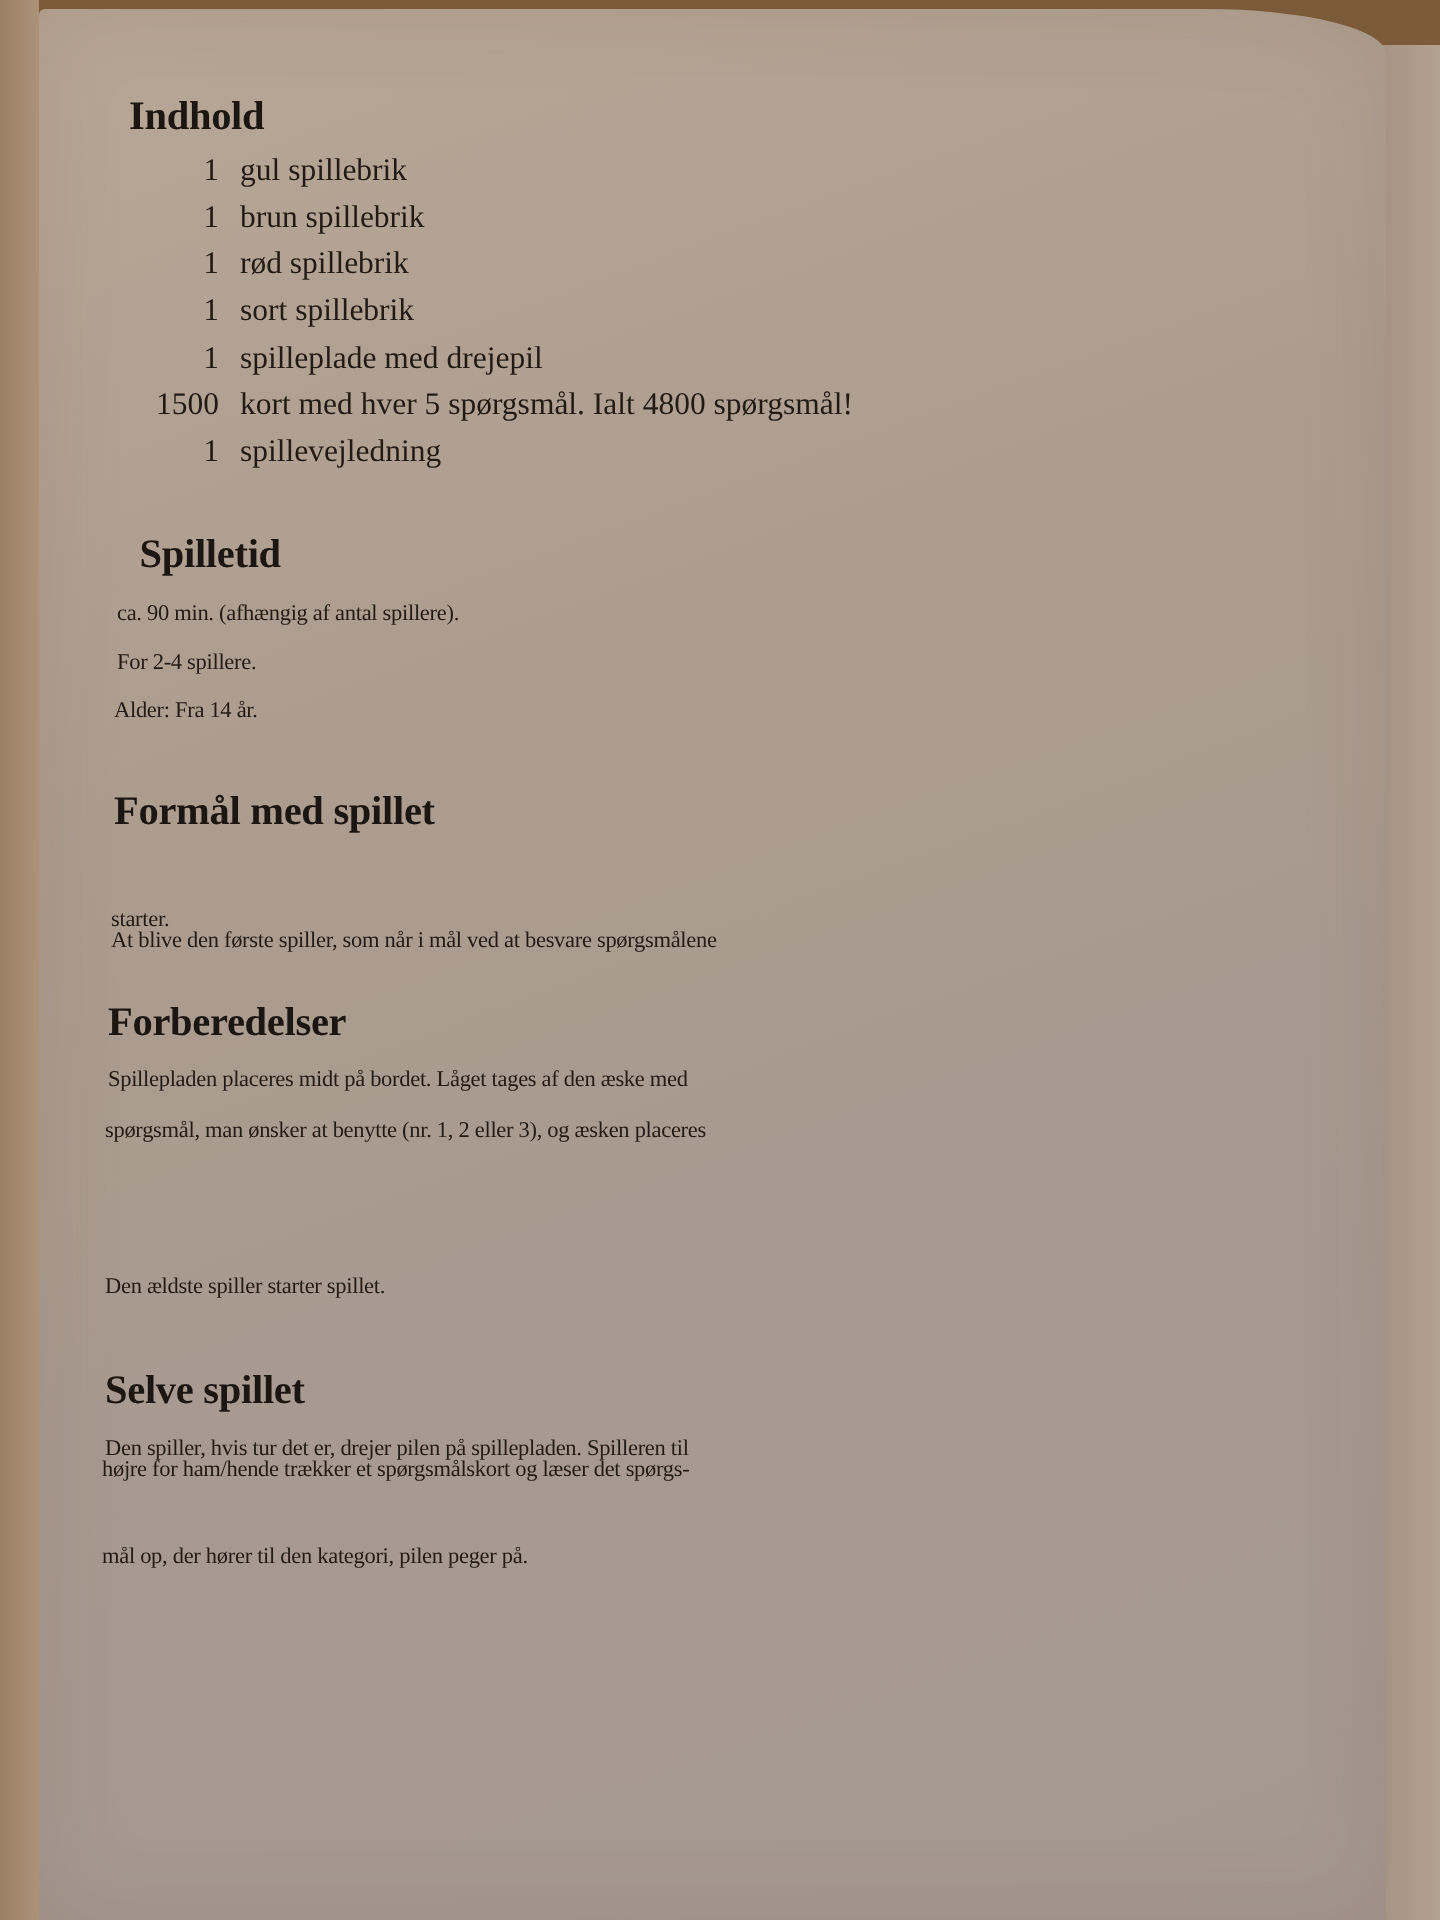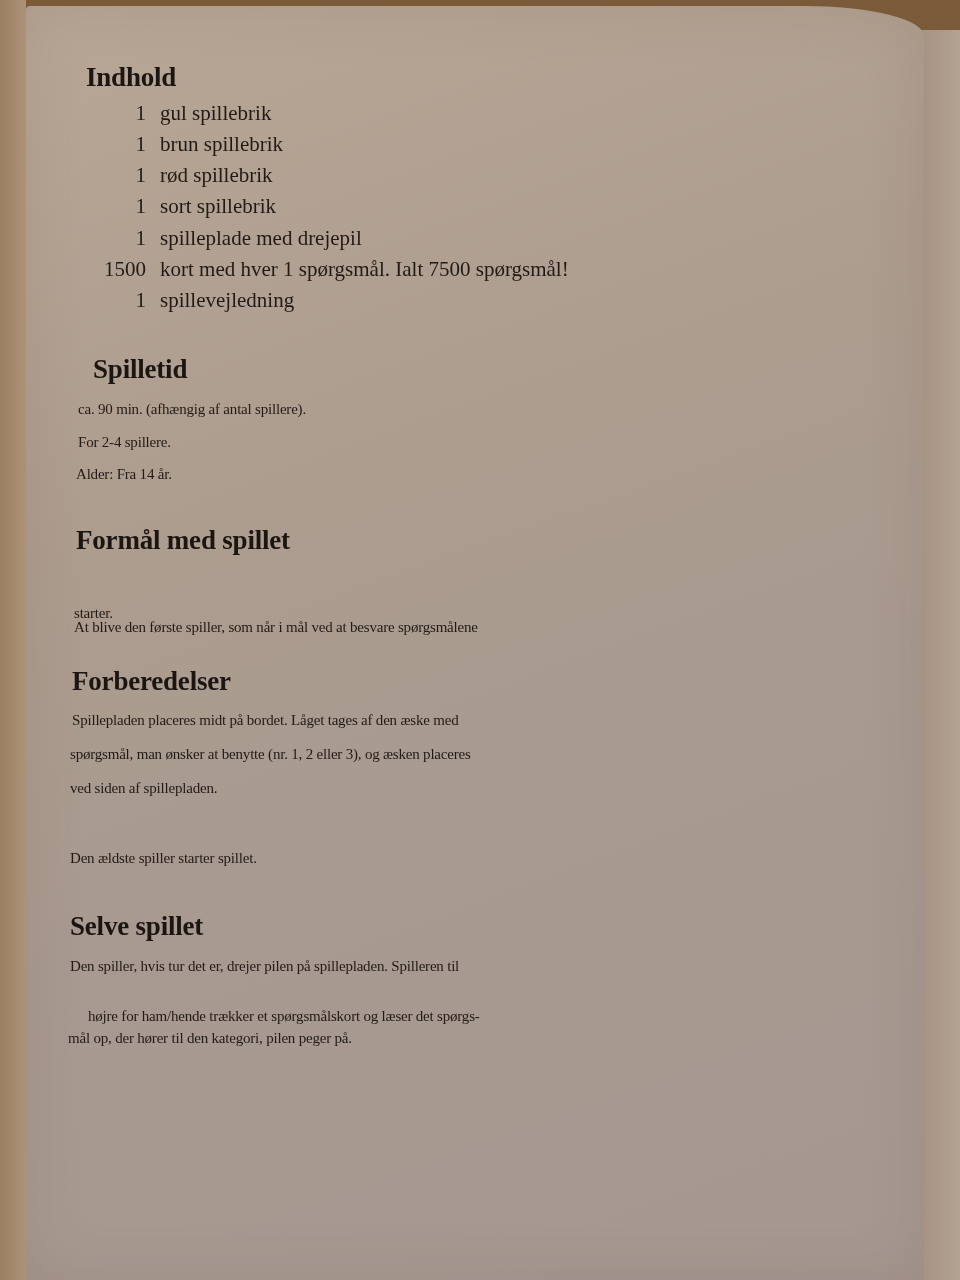--- a/index.html
+++ b/index.html
@@ -110,43 +110,42 @@
         <div class="item" style="left:60px; top:187px;">
           <span class="qty">1</span>
           <span class="desc">sort spillebrik</span>
         </div>
         <div class="item" style="left:60px; top:219px;">
           <span class="qty">1</span>
           <span class="desc">spilleplade med drejepil</span>
         </div>
         <div class="item" style="left:60px; top:250px;">
           <span class="qty">1500</span>
-          <span class="desc">kort med hver 1 spørgsmål. Ialt 7500 spørgsmål!</span>
+          <span class="desc">kort med hver 5 spørgsmål. Ialt 4800 spørgsmål!</span>
         </div>
         <div class="item" style="left:60px; top:281px;">
           <span class="qty">1</span>
           <span class="desc">spillevejledning</span>
         </div>
       </div>
 
       <h2 class="heading" style="left:67px; top:347px;">Spilletid</h2>
       <div class="line" style="left:52px; top:390px;">ca. 90 min. (afhængig af antal spillere).</div>
       <div class="line" style="left:52px; top:423px;">For 2-4 spillere.</div>
       <div class="line" style="left:50px; top:455px;">Alder: Fra 14 år.</div>
 
       <h2 class="heading" style="left:50px; top:518px;">Formål med spillet</h2>
       <div class="line" style="left:48px; top:561px;margin-top:47px;">At blive den første spiller, som når i mål ved at besvare spørgsmålene</div>
       <div class="line" style="left:48px; top:594px;">starter.</div>
 
       <h2 class="heading" style="left:46px; top:659px;">Forberedelser</h2>
       <div class="line" style="left:46px; top:701px;">Spillepladen placeres midt på bordet. Låget tages af den æske med</div>
       <div class="line" style="left:44px; top:735px;">spørgsmål, man ønsker at benytte (nr. 1, 2 eller 3), og æsken placeres</div>
-      <div class="line" style="left:44px; top:769px;">ved siden af spillepladen.</div>
       <div class="line" style="left:44px; top:839px;">Den ældste spiller starter spillet.</div>
 
       <h2 class="heading" style="left:44px; top:904px;">Selve spillet</h2>
       <div class="line" style="left:44px; top:947px;">Den spiller, hvis tur det er, drejer pilen på spillepladen. Spilleren til</div>
-      <div class="line" style="left:42px; top:997px;margin-left:20px;">højre for ham/hende trækker et spørgsmålskort og læser det spørgs-</div>
+      <div class="line" style="left:42px; top:961px;">højre for ham/hende trækker et spørgsmålskort og læser det spørgs-</div>
       <div class="line" style="left:42px; top:1019px;">mål op, der hører til den kategori, pilen peger på.</div>
 
     </div>
   </div>
 </div>
 
 </body></html>

